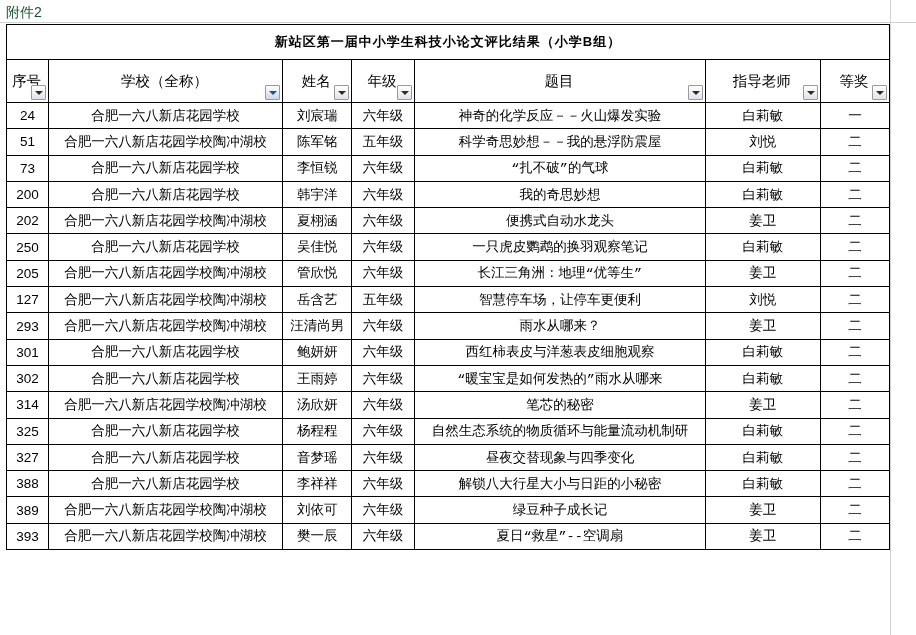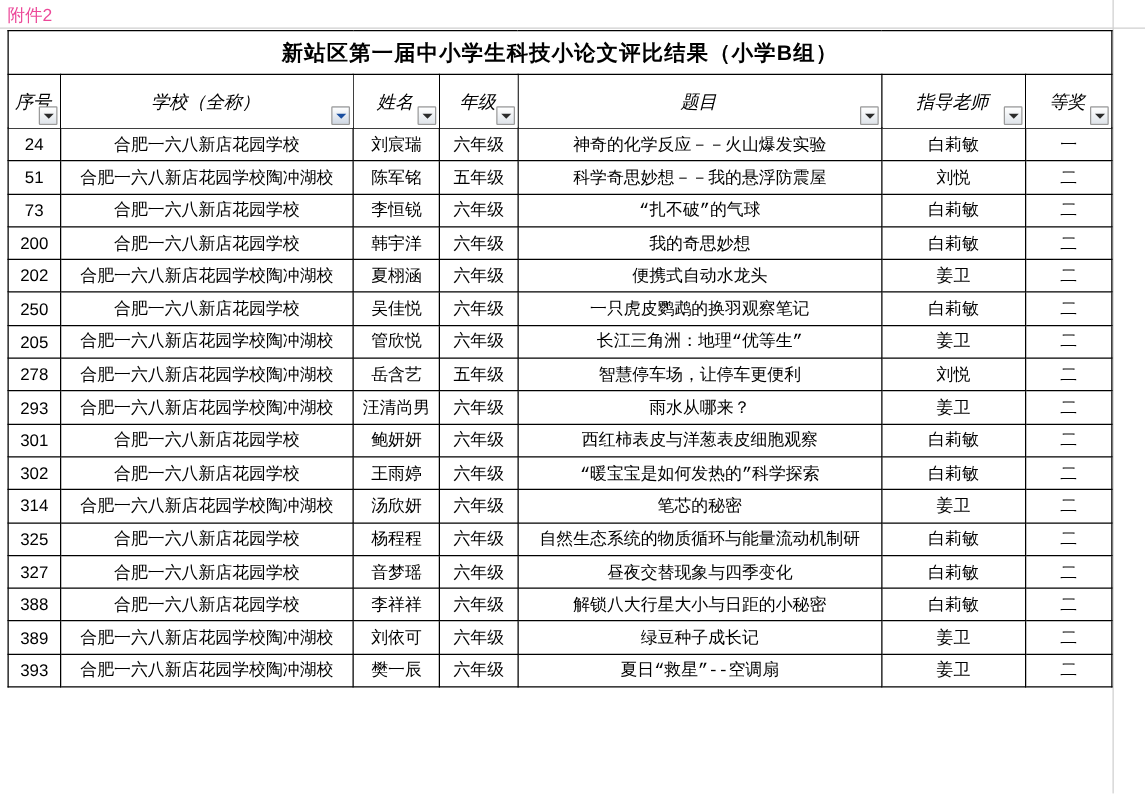--- a/index.html
+++ b/index.html
@@ -13,21 +13,21 @@
     width: 916px;
     height: 635px;
     overflow: hidden;
     background: #ffffff;
   }
   .attach-label {
     position: absolute;
     left: 6px;
     top: 4px;
     font-size: 14px;
-    color: #ec4899;
+    color: #14532d;
     line-height: 16px;
   }
   .sheet-line {
     position: absolute;
     left: 0;
     width: 916px;
     border-top: 1px solid #d0d0d0;
   }
   .vline-right {
     position: absolute;
@@ -49,34 +49,33 @@
     font-weight: normal;
     color: #000000;
     padding: 0 2px;
     text-align: center;
     vertical-align: middle;
     white-space: nowrap;
     overflow: hidden;
   }
   tr.title-row td {
     height: 34px;
-    font-size: 17px;
+    font-size: 13px;
     font-weight: bold;
     letter-spacing: 1px;
   }
   tr.header-row th {
     height: 42px;
     font-size: 14.5px;
     position: relative;
     background: #ffffff;
   }
   .hdr-inner {
     display: block;
     padding-right: 2px;
-    font-style: italic;
   }
   .filter-btn {
     position: absolute;
     right: 2px;
     bottom: 2px;
     width: 15px;
     height: 15px;
     border: 1px solid #9a9a9a;
     background: linear-gradient(#ffffff, #dfe4ea);
     box-sizing: border-box;
@@ -225,21 +224,21 @@
         <tr class="data-row">
           <td class="col-seq">205</td>
           <td class="col-school">合肥一六八新店花园学校陶冲湖校</td>
           <td class="col-name">管欣悦</td>
           <td class="col-grade">六年级</td>
           <td class="col-topic">长江三角洲：地理“优等生”</td>
           <td class="col-teacher">姜卫</td>
           <td class="col-prize">二</td>
         </tr>
         <tr class="data-row">
-          <td class="col-seq">278</td>
+          <td class="col-seq">127</td>
           <td class="col-school">合肥一六八新店花园学校陶冲湖校</td>
           <td class="col-name">岳含艺</td>
           <td class="col-grade">五年级</td>
           <td class="col-topic">智慧停车场，让停车更便利</td>
           <td class="col-teacher">刘悦</td>
           <td class="col-prize">二</td>
         </tr>
         <tr class="data-row">
           <td class="col-seq">293</td>
           <td class="col-school">合肥一六八新店花园学校陶冲湖校</td>
@@ -256,21 +255,21 @@
           <td class="col-grade">六年级</td>
           <td class="col-topic">西红柿表皮与洋葱表皮细胞观察</td>
           <td class="col-teacher">白莉敏</td>
           <td class="col-prize">二</td>
         </tr>
         <tr class="data-row">
           <td class="col-seq">302</td>
           <td class="col-school">合肥一六八新店花园学校</td>
           <td class="col-name">王雨婷</td>
           <td class="col-grade">六年级</td>
-          <td class="col-topic">“暖宝宝是如何发热的”科学探索</td>
+          <td class="col-topic">“暖宝宝是如何发热的”雨水从哪来</td>
           <td class="col-teacher">白莉敏</td>
           <td class="col-prize">二</td>
         </tr>
         <tr class="data-row">
           <td class="col-seq">314</td>
           <td class="col-school">合肥一六八新店花园学校陶冲湖校</td>
           <td class="col-name">汤欣妍</td>
           <td class="col-grade">六年级</td>
           <td class="col-topic">笔芯的秘密</td>
           <td class="col-teacher">姜卫</td>

